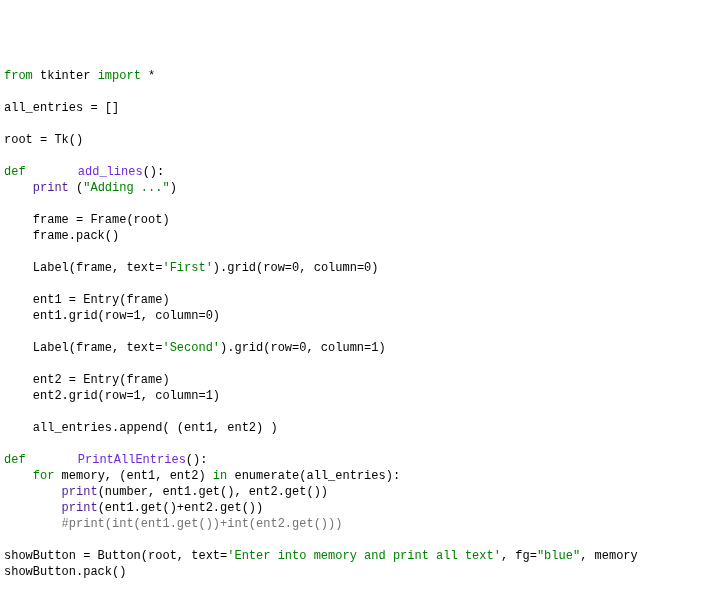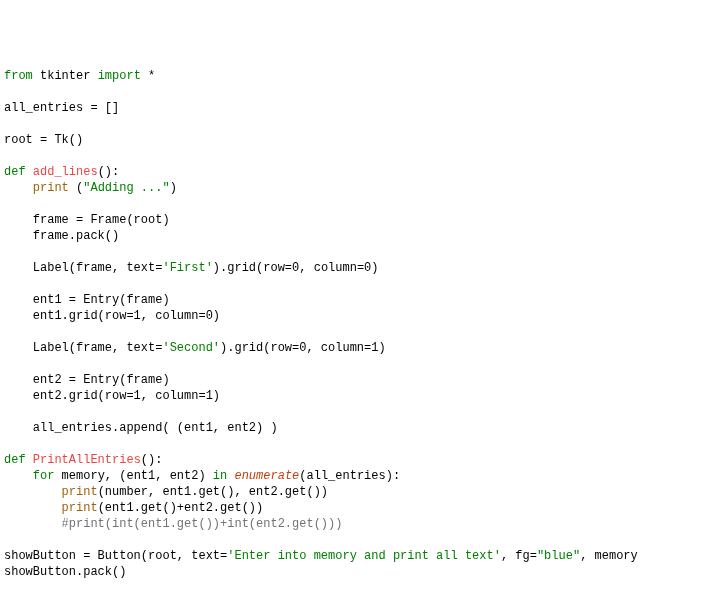--- a/index.html
+++ b/index.html
@@ -10,24 +10,24 @@
     line-height: 16px;
     background: #ffffff;
     color: #000000;
     white-space: pre;
     width: 708px;
     height: 590px;
     box-sizing: border-box;
     overflow: hidden;
   }
   .kw { color: #008000; font-family: Liberation Mono, monospace; }
-  .nm { color: #ef4444; }
+  .nm { color: #6d28d9; margin-left: 45px; }
   .str { color: #008000; }
-  .builtin { color: #c2410c; font-style: italic; }
-  .call { color: #a16207; }
+  .builtin { color: #000000; }
+  .call { color: #4c1d95; }
   .comment { color: #737373; }
   .plain { color: #000000; margin-top: 16px; }
 </style>
 </head>
 <body>
 
 
 
 <div id="code"><span class="kw">from</span><span class="plain"> tkinter </span><span class="kw">import</span><span class="plain"> *</span>
 

